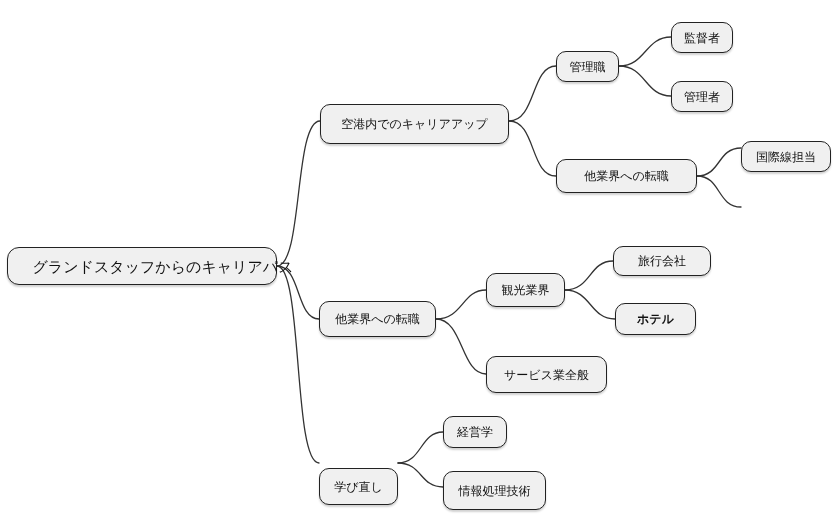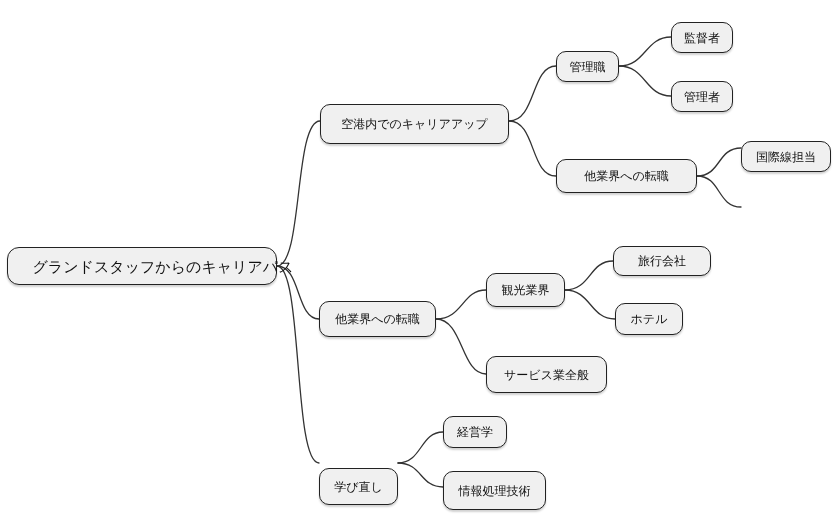--- a/index.html
+++ b/index.html
@@ -85,21 +85,21 @@
 
   <div class="node" style="left:741px; top:133px; width:90px; height:31px;margin-top:8px;">国際線担当</div>
 
 
   <div class="node" style="left:319px; top:301px; width:117px; height:36px;">他業界への転職</div>
 
   <div class="node" style="left:486px; top:273px; width:79px; height:34px;">観光業界</div>
 
   <div class="node" style="left:613px; top:246px; width:98px; height:30px;">旅行会社</div>
 
-  <div class="node" style="left:615px; top:303px; width:68px; height:32px;">ホテル</div>
+  <div class="node" style="left:615px; top:303px; width:81px; height:32px;font-weight:bold;">ホテル</div>
 
   <div class="node" style="left:486px; top:356px; width:121px; height:37px;">サービス業全般</div>
 
   <div class="node" style="left:319px; top:445px; width:79px; height:37px;margin-top:23px;">学び直し</div>
 
   <div class="node" style="left:443px; top:416px; width:64px; height:32px;">経営学</div>
 
   <div class="node" style="left:443px; top:471px; width:103px; height:39px;">情報処理技術</div>
 
 </div>

